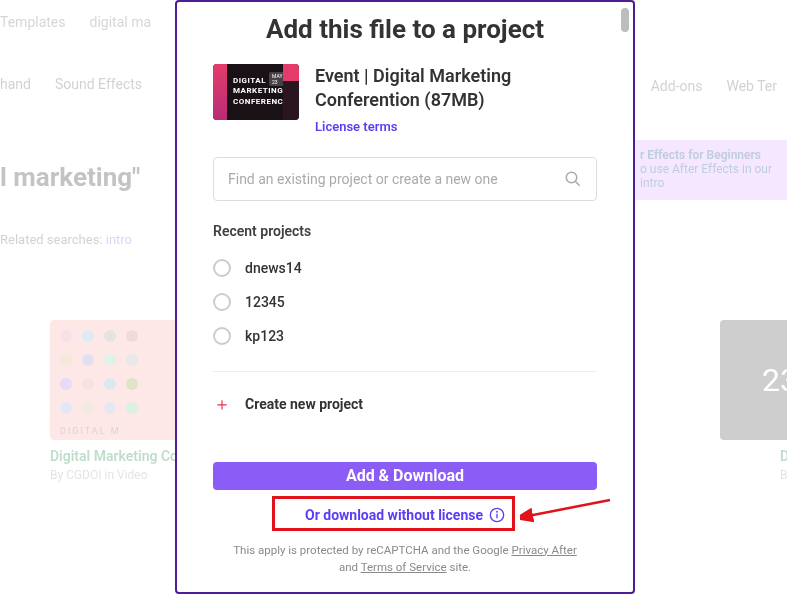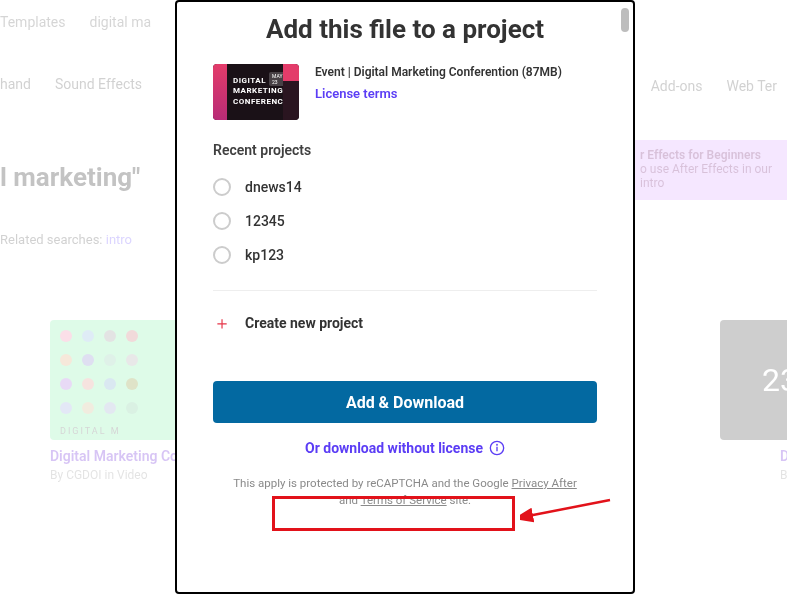--- a/index.html
+++ b/index.html
@@ -5,61 +5,61 @@
   * { box-sizing: border-box; margin: 0; padding: 0; font-family: -apple-system, "Segoe UI", Roboto, Helvetica, Arial, sans-serif; }
   body { width: 787px; height: 594px; overflow: hidden; background: #fff; position: relative; }
   .bg { position: absolute; inset: 0; background: #fff; filter: opacity(0.6); pointer-events: none; }
   .bg .nav { display: flex; gap: 24px; padding: 14px 0 0 0; color: #666; font-size: 14px; }
   .bg .nav2 { display: flex; gap: 24px; padding: 46px 0 0 0; color: #555; font-size: 14px; }
   .bg .heading { padding: 70px 0 0 0; font-size: 26px; font-weight: 700; color: #222; }
   .bg .related { padding-top: 40px; font-size: 13px; color: #555; }
   .bg .related a { color: #7a63ff; margin-top: 44px; }
   .bg .cards { position: absolute; top: 320px; left: 50px; display:flex; gap: 260px; }
   .bg .card { width: 180px; }
-  .bg .thumb-dots { width: 180px; height: 120px; background:#86efac; border-radius:4px; padding:10px; }
+  .bg .thumb-dots { width: 180px; height: 120px; background:#fca5a5; border-radius:4px; padding:10px; }
   .bg .dot-row { display:flex; gap:10px; margin-bottom:12px; }
   .bg .dot { width:12px; height:12px; border-radius:50%; }
-  .bg .card-title { font-size:14px; font-weight:600; color:#6d28d9; margin-top:8px; }
+  .bg .card-title { font-size:14px; font-weight:600; color:#15803d; margin-top:8px; }
   .bg .card-sub { font-size:12px; color:#9a9a9a; margin-top:4px; }
   .bg .thumb-num { width:120px; height:120px; background:#4b4b4b; color:#fff; display:flex; align-items:center; justify-content:center; font-size:32px; border-radius:4px; }
-  .bg .banner { position:absolute; right:0; top:140px; width:155px; height:60px; background:#d8a6ff; color:#701a75; padding:8px; font-size:12px; }
+  .bg .banner { position:absolute; right:0; top:140px; width:155px; height:60px; background:#d8a6ff; color:#0c4a6e; padding:8px; font-size:12px; }
   .bg .right-nav { position:absolute; right:10px; top:78px; display:flex; gap:24px; color:#555; font-size:14px;}
   .white-overlay { position:absolute; inset:0; background:rgba(255,255,255,0.55); pointer-events:none; }
 
-  .modal { position:absolute; left:175px; top:0; width:460px; height:594px; background:#fff; border:2px solid #000000; border-radius:4px; padding: 12px 36px 16px 36px; }
+  .modal { position:absolute; left:175px; top:0; width:460px; height:594px; background:#fff; border:2px solid #4c1d95; border-radius:4px; padding: 12px 36px 16px 36px; }
   .scroll-track { position:absolute; right:4px; top:6px; width:8px; height:24px; background:#bdbdbd; border-radius:4px; }
   .modal-title { text-align:center; font-size:26px; font-weight:700; color:#333; margin-bottom:20px; }
 
   .file-row { display:flex; gap:16px; align-items:flex-start; margin-bottom:22px; }
   .thumb { width:86px; height:56px; background:#1a1117; border-radius:4px; position:relative; overflow:hidden; flex-shrink:0;}
   .thumb::before{ content:""; position:absolute; left:0; top:0; width:14px; height:100%; background:linear-gradient(#e33c6a,#b82c77);}
   .thumb::after{ content:""; position:absolute; right:0; top:0; width:16px; height:100%; background:linear-gradient(#e33c6a 30%,#2a1520 30%);}
   .thumb-text { position:absolute; left:20px; top:12px; color:#fff; font-size:8px; font-weight:700; line-height:1.3; letter-spacing:0.5px; }
   .thumb-date { position:absolute; left:56px; top:8px; color:#fff; font-size:5px; padding:1px 3px; background:rgba(255,255,255,0.2); border-radius:2px;}
   .file-meta { flex:1; }
-  .file-name { font-size:12px; font-weight:600; color:#333; line-height:1.35; }
+  .file-name { font-size:18px; font-weight:600; color:#333; line-height:1.35; }
   .license-link { color:#5b3df5; font-size:13px; font-weight:600; margin-top:6px; display:inline-block; cursor:pointer; }
 
   .search-box { display:flex; align-items:center; border:1px solid #ddd; border-radius:4px; height:44px; padding:0 14px; margin-bottom:22px; }
   .search-box input { border:none; outline:none; flex:1; font-size:14px; color:#333; }
   .search-box input::placeholder { color:#aaa; }
   .search-icon { color:#aaa; }
 
   .section-label { font-size:14px; font-weight:600; color:#404040; margin-bottom:12px; }
   .proj-row { display:flex; align-items:center; gap:14px; padding:8px 0; cursor:pointer; }
   .radio { width:18px; height:18px; border:2px solid #ccc; border-radius:50%; }
   .proj-label { font-size:14px; color:#333; font-weight:500; }
 
   .divider { border:none; border-top:1px solid #eee; margin:18px 0 16px 0; }
 
   .create-row { display:flex; align-items:center; gap:14px; cursor:pointer; padding:4px 0; }
   .plus-icon { color:#e6374a; font-size:18px; width:18px; text-align:center; font-weight:400; }
   .create-label { font-size:14px; font-weight:700; color:#333; }
 
-  .add-btn { width:100%; height:42px; background:#0369a1; color:#fff; border:none; border-radius:4px; font-size:16px; font-weight:700; margin-top:42px; cursor:pointer; }
+  .add-btn { width:100%; height:28px; background:#8b5cf6; color:#fff; border:none; border-radius:4px; font-size:16px; font-weight:700; margin-top:42px; cursor:pointer; }
 
   .alt-wrap { text-align:center; margin-top:12px; }
   .alt-dl { display:inline-flex; align-items:center; gap:6px; color:#5b3df5; font-size:14px; font-weight:700; cursor:pointer; padding:5px 8px; }
   .info-icon { width:16px; height:16px; }
 
   .highlight-box { position:absolute; left:272px; top:496px; width:243px; height:35px; border:3px solid #e2121a; pointer-events:none; }
   .arrow { position:absolute; left:520px; top:498px; pointer-events:none; }
 
   .legal { text-align:center; font-size:11.5px; color:#8a8a8a; margin-top:14px; line-height:1.5; }
   .legal a { color:#8a8a8a; text-decoration:underline; }
@@ -143,20 +143,27 @@
 MARKETING
 CONFERENCE</div>
       <div class="thumb-date">MAY 21 - 23</div>
     </div>
     <div class="file-meta">
       <div class="file-name">Event | Digital Marketing Conferention (87MB)</div>
       <span class="license-link">License terms</span>
     </div>
   </div>
 
+  <div class="search-box">
+    <input placeholder="Find an existing project or create a new one" style="">
+    <svg class="search-icon" width="18" height="18" viewBox="0 0 24 24" fill="none" stroke="currentColor" stroke-width="2">
+        <circle cx="10" cy="10" r="7"></circle>
+        <line x1="21" y1="21" x2="15" y2="15"></line>
+      </svg>
+  </div>
 
   <div class="section-label">Recent projects</div>
 
   <div class="proj-row">
     <div class="radio"></div>
     <span class="proj-label">dnews14</span>
   </div>
   <div class="proj-row">
     <div class="radio"></div>
     <span class="proj-label">12345</span>

